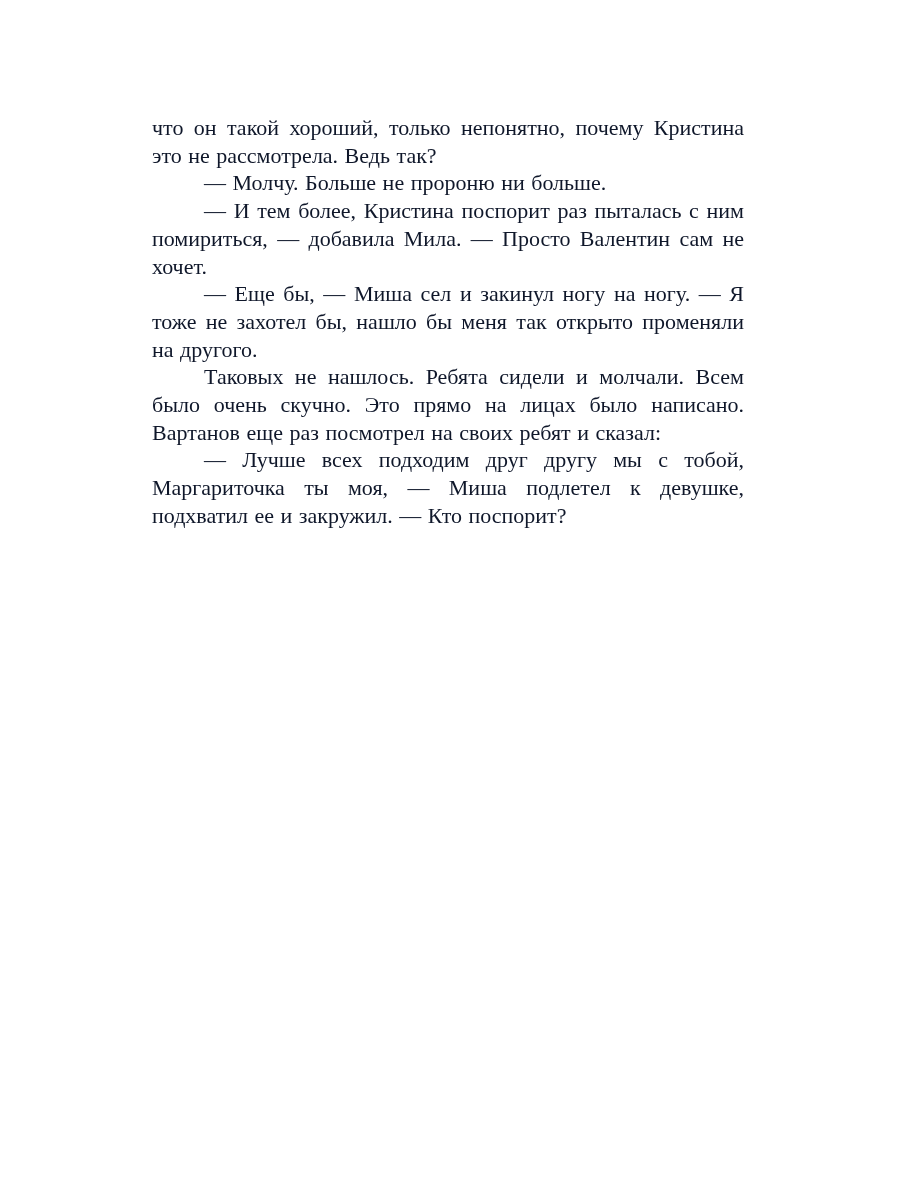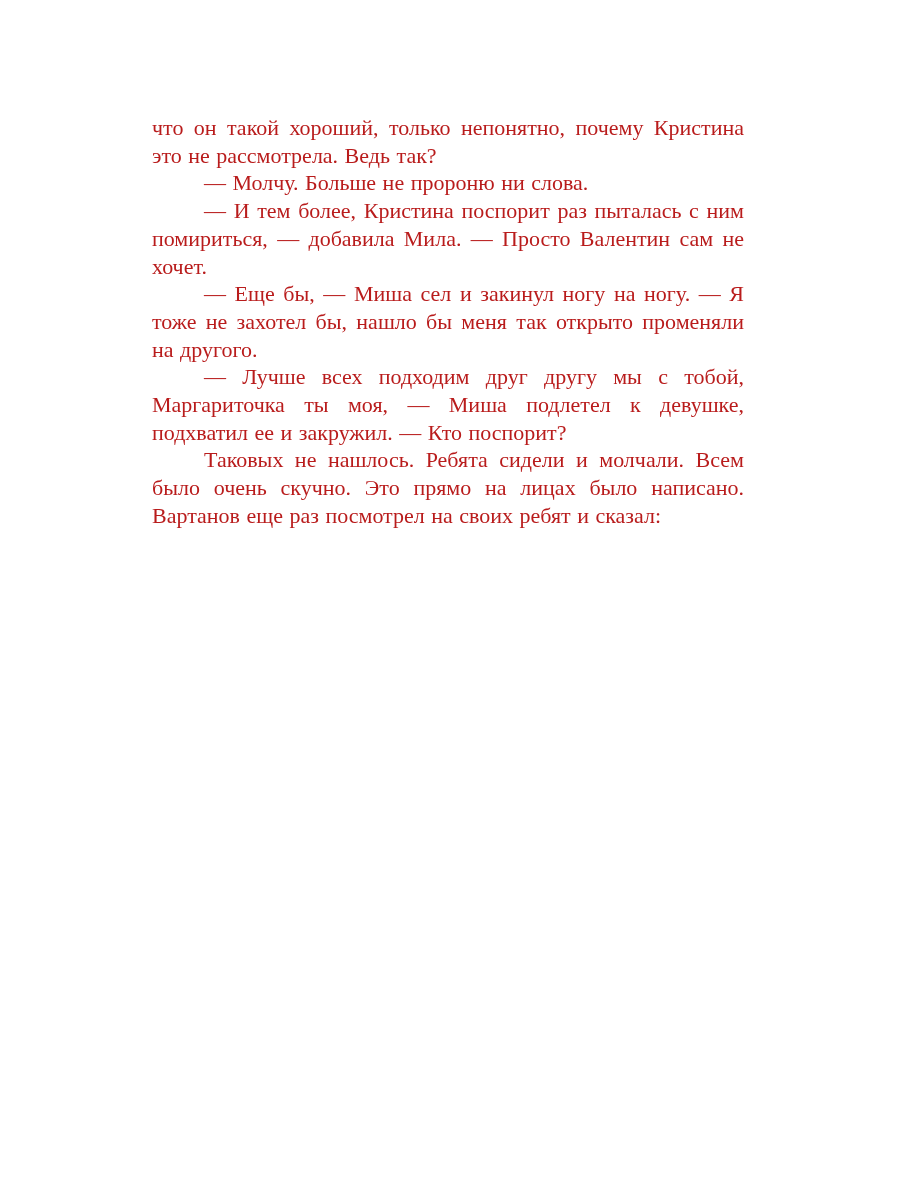--- a/index.html
+++ b/index.html
@@ -19,39 +19,39 @@
     background: #ffffff;
     font-family: "Liberation Serif", "DejaVu Serif", serif;
   }
   .text-block {
     position: absolute;
     left: 152px;
     top: 114px;
     width: 592px;
     font-size: 22px;
     line-height: 27.7px;
-    color: #b91c1c;
+    color: #0f172a;
     text-align: justify;
     text-justify: inter-word;
   }
   .para {
     margin: 0;
     padding: 0;
     text-indent: 52px;
     word-spacing: 1px;
   }
   .para.continuation {
     text-indent: 0;
   }
 </style>
 </head>
 <body>
 
 <div class="book-page">
   <div class="text-block">
     <p class="para continuation">что он такой хороший, только непонятно, почему Кристина это не рассмотрела. Ведь так?</p>
-    <p class="para">— Молчу. Больше не пророню ни слова.</p>
+    <p class="para">— Молчу. Больше не пророню ни больше.</p>
     <p class="para">— И тем более, Кристина поспорит раз пыталась с ним помириться, — добавила Мила. — Просто Валентин сам не хочет.</p>
     <p class="para">— Еще бы, — Миша сел и закинул ногу на ногу. — Я тоже не захотел бы, нашло бы меня так открыто променяли на другого.</p>
+    <p class="para">Таковых не нашлось. Ребята сидели и молчали. Всем было очень скучно. Это прямо на лицах было написано. Вартанов еще раз посмотрел на своих ребят и сказал:</p>
     <p class="para">— Лучше всех подходим друг другу мы с тобой, Маргариточка ты моя, — Миша подлетел к девушке, подхватил ее и закружил. — Кто поспорит?</p>
-    <p class="para">Таковых не нашлось. Ребята сидели и молчали. Всем было очень скучно. Это прямо на лицах было написано. Вартанов еще раз посмотрел на своих ребят и сказал:</p>
   </div>
 </div>
 
 </body></html>

